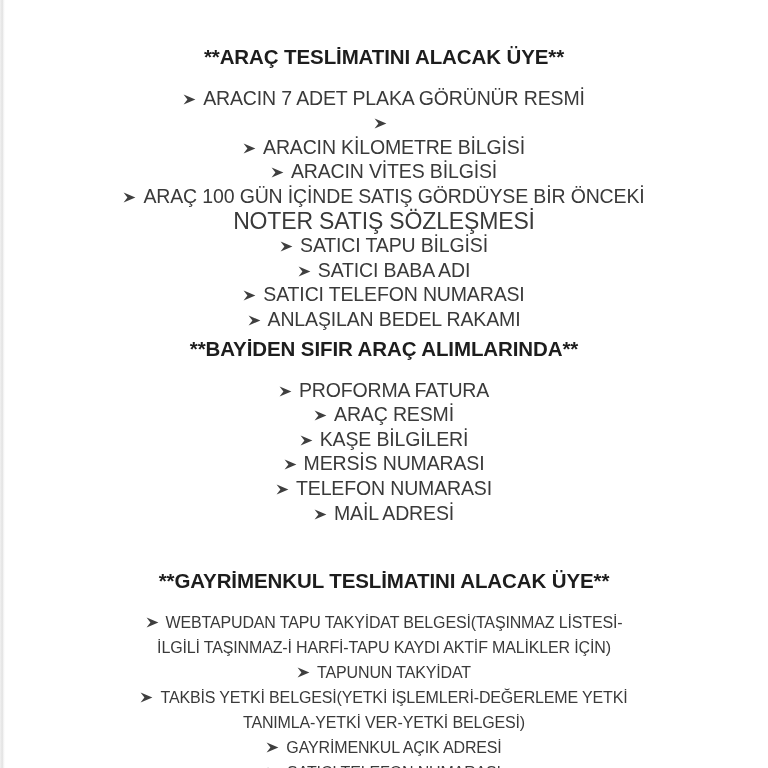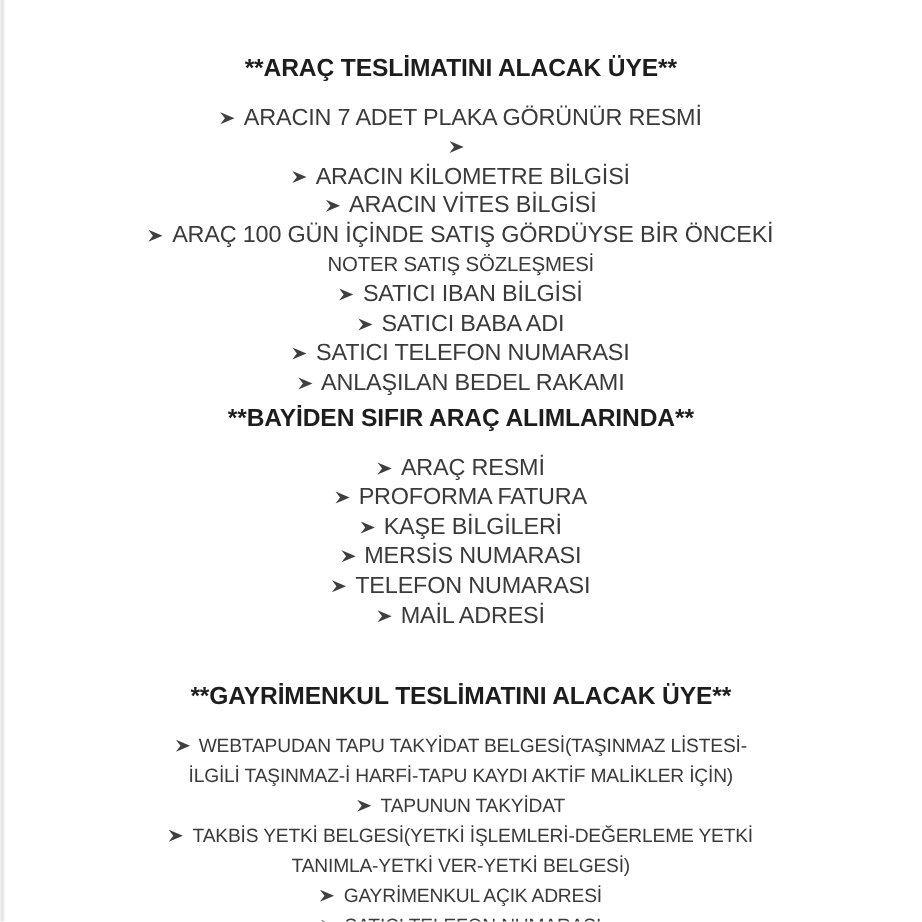--- a/index.html
+++ b/index.html
@@ -82,21 +82,21 @@
     top: 1px;
   }
   .bullet-icon svg { display: block; }
 
   .item-text {
     display: inline;
   }
 
   
   .cont-line {
-    font-size: 17px;
+    font-size: 23px;
     line-height: 24.6px;
     color: #3a3a3a;
     text-align: center;
     letter-spacing: -0.15px;
   }
 
   
   #sec-vehicle { position: absolute; left: 0; top: 28px; width: 768px; }
   #sec-vehicle .item-list { margin-top: 14px; }
 
@@ -135,42 +135,42 @@
               </svg></span><span class="item-text">ARACIN KİLOMETRE BİLGİSİ</span></li>
           <li class="list-item"><span class="bullet-icon"><svg viewBox="0 0 13 11" width="13" height="11" aria-hidden="true">
                 <path d="M0.6 0.5 L12.4 5.5 L0.6 10.5 L4.4 5.5 Z" fill="#3f3f3f"></path>
               </svg></span><span class="item-text">ARACIN VİTES BİLGİSİ</span></li>
           <li class="list-item"><span class="bullet-icon"><svg viewBox="0 0 13 11" width="13" height="11" aria-hidden="true">
                 <path d="M0.6 0.5 L12.4 5.5 L0.6 10.5 L4.4 5.5 Z" fill="#3f3f3f"></path>
               </svg></span><span class="item-text">ARAÇ 100 GÜN İÇİNDE SATIŞ GÖRDÜYSE BİR ÖNCEKİ</span></li>
           <li class="cont-line">NOTER SATIŞ SÖZLEŞMESİ</li>
           <li class="list-item"><span class="bullet-icon"><svg viewBox="0 0 13 11" width="13" height="11" aria-hidden="true">
                 <path d="M0.6 0.5 L12.4 5.5 L0.6 10.5 L4.4 5.5 Z" fill="#3f3f3f"></path>
-              </svg></span><span class="item-text">SATICI IBAN BİLGİSİ</span></li>
+              </svg></span><span class="item-text">SATICI TAPU BİLGİSİ</span></li>
           <li class="list-item"><span class="bullet-icon"><svg viewBox="0 0 13 11" width="13" height="11" aria-hidden="true">
                 <path d="M0.6 0.5 L12.4 5.5 L0.6 10.5 L4.4 5.5 Z" fill="#3f3f3f"></path>
               </svg></span><span class="item-text">SATICI BABA ADI</span></li>
           <li class="list-item"><span class="bullet-icon"><svg viewBox="0 0 13 11" width="13" height="11" aria-hidden="true">
                 <path d="M0.6 0.5 L12.4 5.5 L0.6 10.5 L4.4 5.5 Z" fill="#3f3f3f"></path>
               </svg></span><span class="item-text">SATICI TELEFON NUMARASI</span></li>
           <li class="list-item"><span class="bullet-icon"><svg viewBox="0 0 13 11" width="13" height="11" aria-hidden="true">
                 <path d="M0.6 0.5 L12.4 5.5 L0.6 10.5 L4.4 5.5 Z" fill="#3f3f3f"></path>
               </svg></span><span class="item-text">ANLAŞILAN BEDEL RAKAMI</span></li>
         </ul>
     </section>
 
     <section class="section" id="sec-dealer">
       <h2 class="section-heading">**BAYİDEN SIFIR ARAÇ ALIMLARINDA**</h2>
       <ul class="item-list">
           <li class="list-item"><span class="bullet-icon"><svg viewBox="0 0 13 11" width="13" height="11" aria-hidden="true">
                 <path d="M0.6 0.5 L12.4 5.5 L0.6 10.5 L4.4 5.5 Z" fill="#3f3f3f"></path>
+              </svg></span><span class="item-text">PROFORMA FATURA</span></li>
+          <li class="list-item"><span class="bullet-icon"><svg viewBox="0 0 13 11" width="13" height="11" aria-hidden="true">
+                <path d="M0.6 0.5 L12.4 5.5 L0.6 10.5 L4.4 5.5 Z" fill="#3f3f3f"></path>
               </svg></span><span class="item-text">ARAÇ RESMİ</span></li>
-          <li class="list-item"><span class="bullet-icon"><svg viewBox="0 0 13 11" width="13" height="11" aria-hidden="true">
-                <path d="M0.6 0.5 L12.4 5.5 L0.6 10.5 L4.4 5.5 Z" fill="#3f3f3f"></path>
-              </svg></span><span class="item-text">PROFORMA FATURA</span></li>
           <li class="list-item"><span class="bullet-icon"><svg viewBox="0 0 13 11" width="13" height="11" aria-hidden="true">
                 <path d="M0.6 0.5 L12.4 5.5 L0.6 10.5 L4.4 5.5 Z" fill="#3f3f3f"></path>
               </svg></span><span class="item-text">KAŞE BİLGİLERİ</span></li>
           <li class="list-item"><span class="bullet-icon"><svg viewBox="0 0 13 11" width="13" height="11" aria-hidden="true">
                 <path d="M0.6 0.5 L12.4 5.5 L0.6 10.5 L4.4 5.5 Z" fill="#3f3f3f"></path>
               </svg></span><span class="item-text">MERSİS NUMARASI</span></li>
           <li class="list-item"><span class="bullet-icon"><svg viewBox="0 0 13 11" width="13" height="11" aria-hidden="true">
                 <path d="M0.6 0.5 L12.4 5.5 L0.6 10.5 L4.4 5.5 Z" fill="#3f3f3f"></path>
               </svg></span><span class="item-text">TELEFON NUMARASI</span></li>
           <li class="list-item"><span class="bullet-icon"><svg viewBox="0 0 13 11" width="13" height="11" aria-hidden="true">

